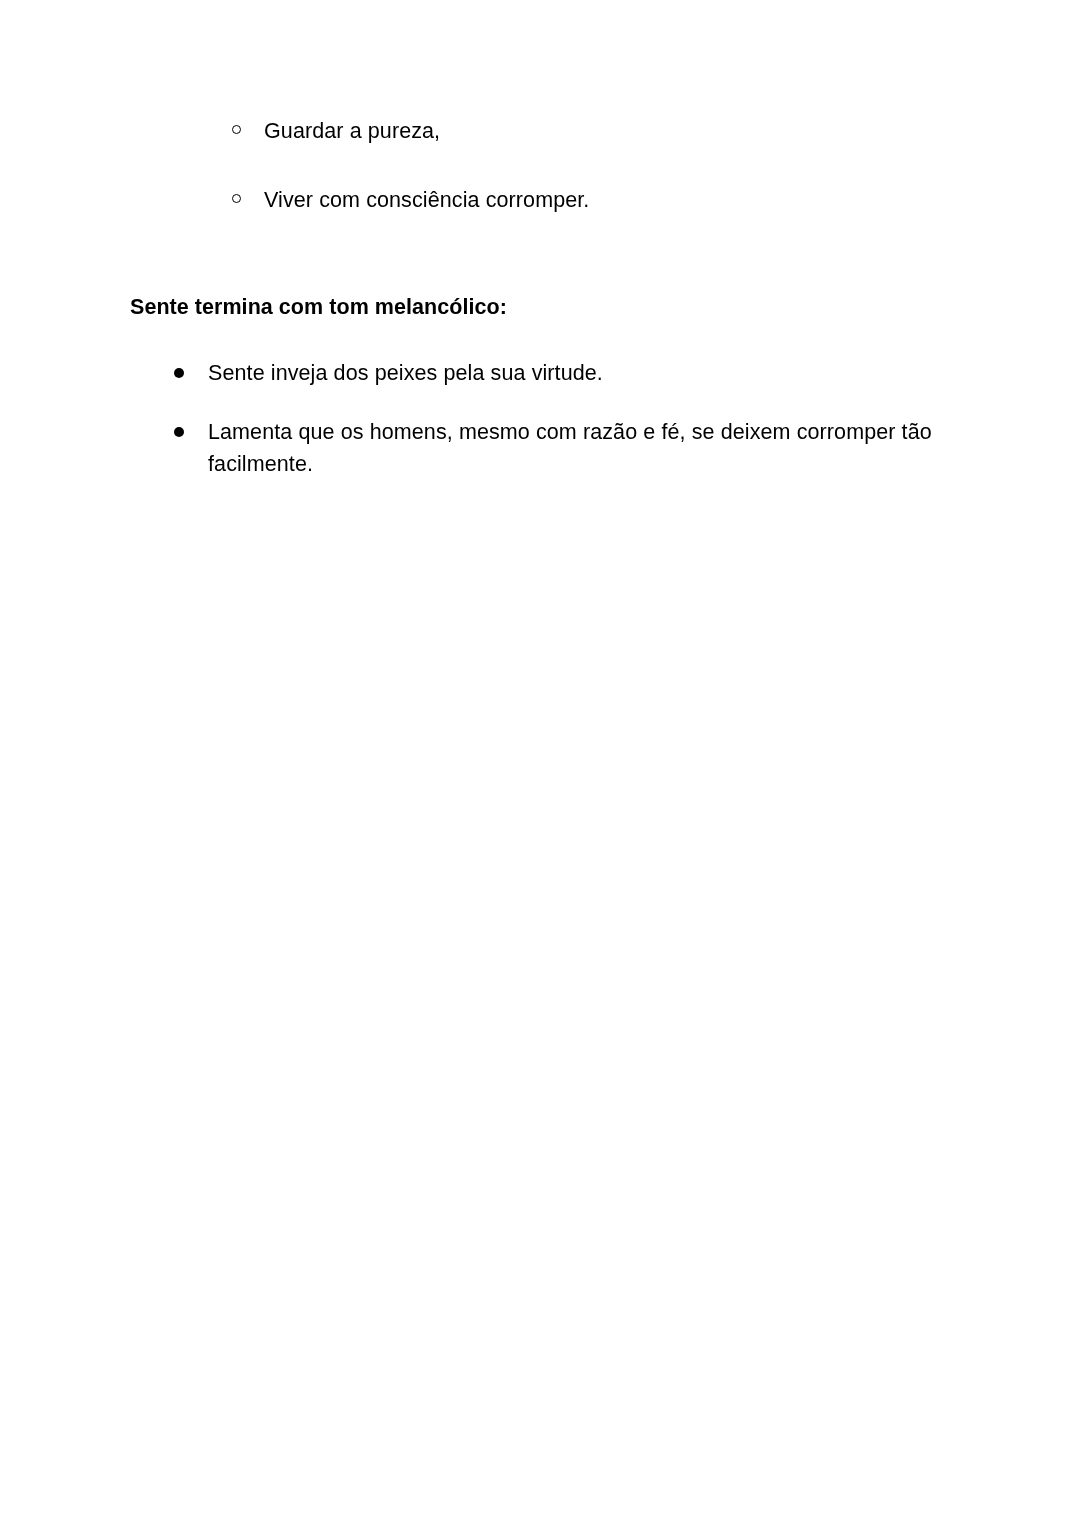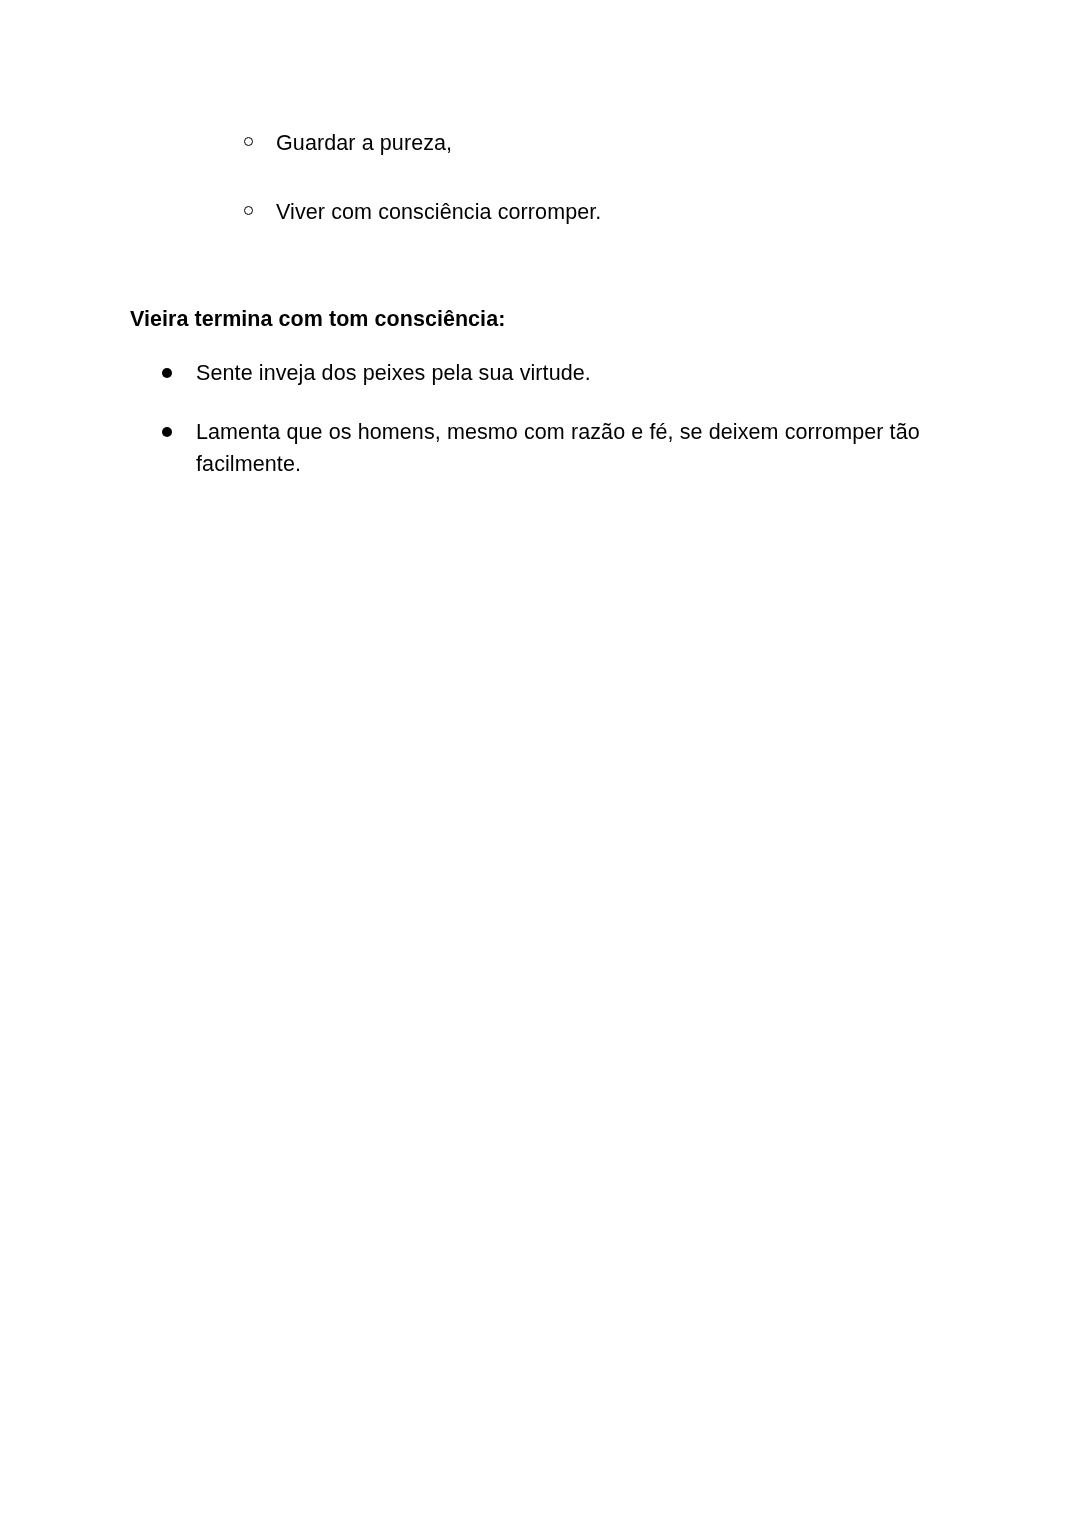--- a/index.html
+++ b/index.html
@@ -21,21 +21,21 @@
   .content {
     position: absolute;
     left: 130px;
     top: 112px;
     width: 820px;
   }
 
   
   ul.sub-list {
     list-style: none;
-    margin: 16px;
+    margin: 4px;
     padding: 0;
   }
   ul.sub-list > li {
     position: relative;
     padding-left: 130px;
     margin-bottom: 38px;
     font-size: 21.5px;
     line-height: 1.45;
     letter-spacing: 0.1px;
   }
@@ -56,21 +56,21 @@
     font-weight: bold;
     line-height: 1.45;
     margin: 0;
     padding: 0;
     letter-spacing: 0.05px;
   }
 
   
   ul.main-list {
     list-style: none;
-    margin: 0;
+    margin: 12px;
     padding: 0;
   }
   ul.main-list > li {
     position: relative;
     padding-left: 66px;
     margin-bottom: 28px;
     font-size: 21.5px;
     line-height: 1.47;
     letter-spacing: 0.1px;
   }
@@ -99,21 +99,21 @@
         <span>Guardar a pureza,</span>
       </li>
       <li>
         <span class="marker-hollow"></span>
         <span>Viver com consciência corromper.</span>
       </li>
     </ul>
 
     <div class="gap-after-sublist"></div>
 
-    <p class="bold-heading">Vieira termina com tom consciência:</p>
+    <p class="bold-heading">Sente termina com tom melancólico:</p>
 
     <div class="gap-after-heading"></div>
 
     <ul class="main-list">
       <li>
         <span class="marker-disc"></span>
         <span>Sente inveja dos peixes pela sua virtude.</span>
       </li>
       <li>
         <span class="marker-disc"></span>

